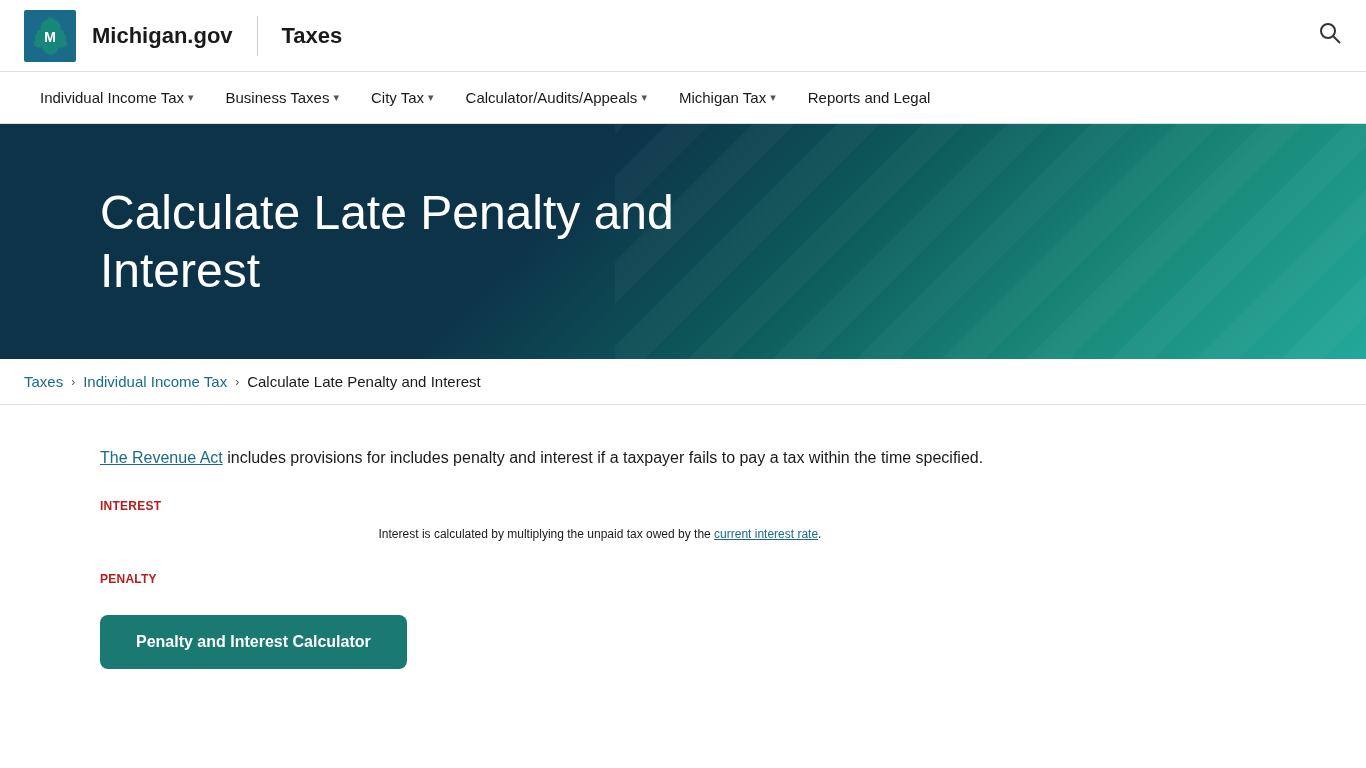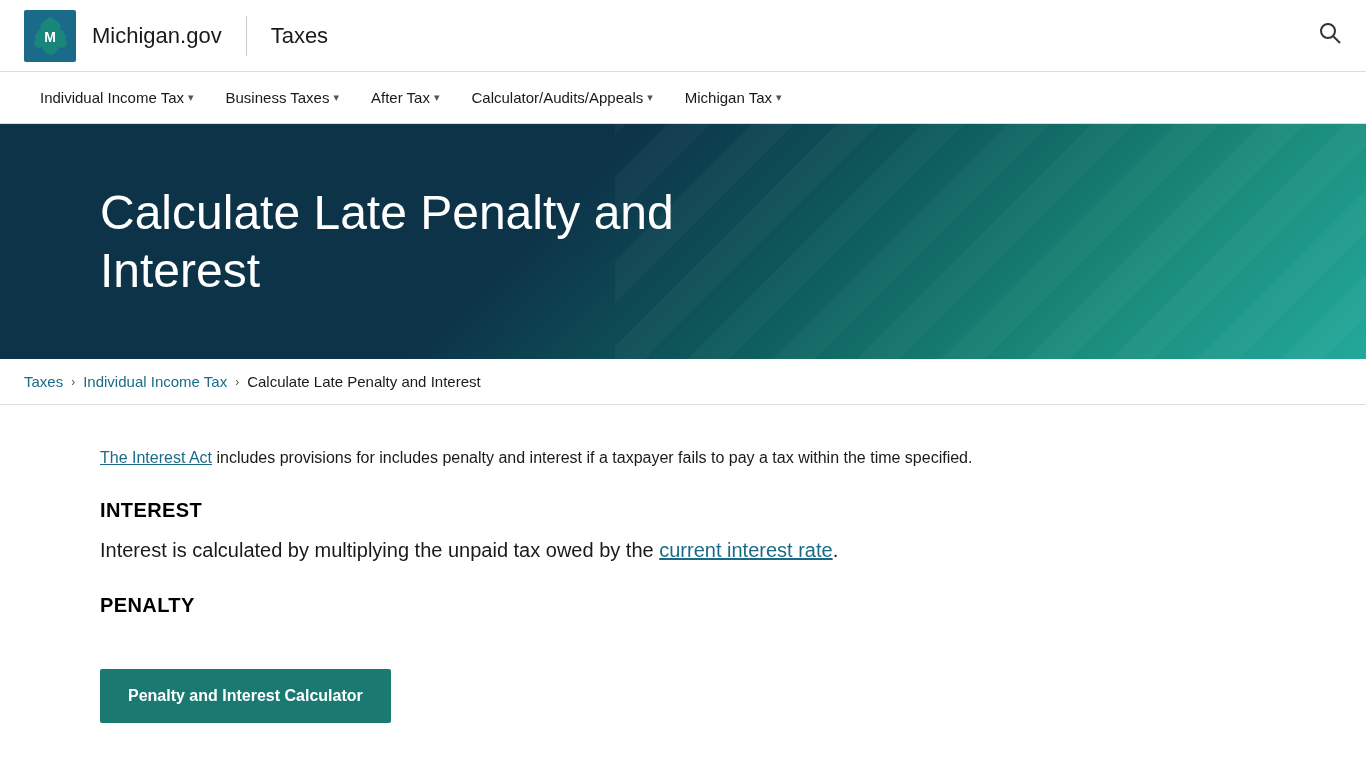--- a/index.html
+++ b/index.html
@@ -31,21 +31,21 @@
       overflow: hidden;
     }
     .header-divider {
       width: 1px;
       height: 40px;
       background: #ccc;
       margin: 0 8px;
     }
     .site-title {
       font-size: 22px;
-      font-weight: normal;
+      font-weight: bold;
       color: #1a1a1a;
     }
     .search-icon-btn {
       background: none;
       border: none;
       cursor: pointer;
       font-size: 22px;
       color: #333;
     }
 
@@ -144,52 +144,53 @@
       line-height: 1.6;
       color: #1a1a1a;
       margin-bottom: 28px;
     }
     .intro-link {
       color: #1a6b8a;
       text-decoration: underline;
       cursor: pointer;
     }
     .section-heading {
-      font-size: 20px;
+      font-size: 12px;
       font-weight: bold;
-      color: #000000;
+      color: #b91c1c;
       margin-bottom: 12px;
       text-transform: uppercase;
       letter-spacing: 0.02em;
     }
     .section-text {
-      font-size: 20px;
+      font-size: 12px;
       line-height: 1.6;
       color: #1a1a1a;
       margin-bottom: 28px;
+      text-align: center;
     }
     .inline-link {
       color: #1a6b8a;
       text-decoration: underline;
       cursor: pointer;
     }
     .cta-button {
       display: inline-block;
       background: #1a7a72;
       color: #fff;
       font-size: 16px;
       font-weight: bold;
-      padding: 18px 28px;
+      padding: 18px 36px;
       border: none;
       cursor: pointer;
       text-decoration: none;
-      border-radius: 2px;
+      border-radius: 8px;
     }
     .interest-section { margin-bottom: 28px; }
-    .penalty-section { margin-bottom: 52px; }
+    .penalty-section { margin-bottom: 29px; }
   </style>
 </head>
 <body>
 
 <header class="site-header">
   <div class="header-left">
     <div class="logo-box">
 
       <svg width="40" height="42" viewBox="0 0 40 42">
         <path d="M20 2 C18 4 14 5 12 8 C10 10 10 13 11 15 C8 15 6 17 7 19 C5 20 4 23 6 25 C4 26 3 29 5 31 C7 33 10 33 12 32 C13 35 15 38 18 39 C20 40 22 40 24 39 C26 38 28 35 29 32 C31 33 34 33 36 31 C38 29 37 26 35 25 C37 23 36 20 34 19 C35 17 33 15 30 15 C31 13 31 10 29 8 C27 5 23 4 20 2Z" fill="#1a8a7a" opacity="0.9"></path>
@@ -211,49 +212,52 @@
 <nav class="main-nav">
   <button class="nav-item">
     <span>Individual Income Tax</span>
     <span class="nav-chevron">▾</span>
   </button>
   <button class="nav-item">
     <span>Business Taxes</span>
     <span class="nav-chevron">▾</span>
   </button>
   <button class="nav-item">
-    <span>After Tax</span>
+    <span>City Tax</span>
     <span class="nav-chevron">▾</span>
   </button>
   <button class="nav-item">
     <span>Calculator/Audits/Appeals</span>
     <span class="nav-chevron">▾</span>
   </button>
   <button class="nav-item">
     <span>Michigan Tax</span>
     <span class="nav-chevron">▾</span>
+  </button>
+  <button class="nav-item">
+    <span>Reports and Legal</span>
   </button>
 </nav>
 
 <section class="hero-banner">
   <h1 class="hero-title">Calculate Late Penalty and Interest</h1>
 </section>
 
 <nav class="breadcrumb">
   <a class="breadcrumb-link">Taxes</a>
   <span class="breadcrumb-sep">›</span>
   <a class="breadcrumb-link">Individual Income Tax</a>
   <span class="breadcrumb-sep">›</span>
   <span class="breadcrumb-current">Calculate Late Penalty and Interest</span>
 </nav>
 
 <main class="content-area">
 
   <p class="intro-text">
-    <a class="intro-link">The Interest Act</a><span> includes provisions for includes penalty and interest if a taxpayer fails to pay a tax within the time specified.</span>
+    <a class="intro-link">The Revenue Act</a><span> includes provisions for includes penalty and interest if a taxpayer fails to pay a tax within the time specified.</span>
   </p>
 
   <div class="interest-section">
     <h2 class="section-heading">INTEREST</h2>
     <p class="section-text">
       <span>Interest is calculated by multiplying the unpaid tax owed by the </span><a class="inline-link">current interest rate</a><span>.</span>
     </p>
   </div>
 
   <div class="penalty-section">

